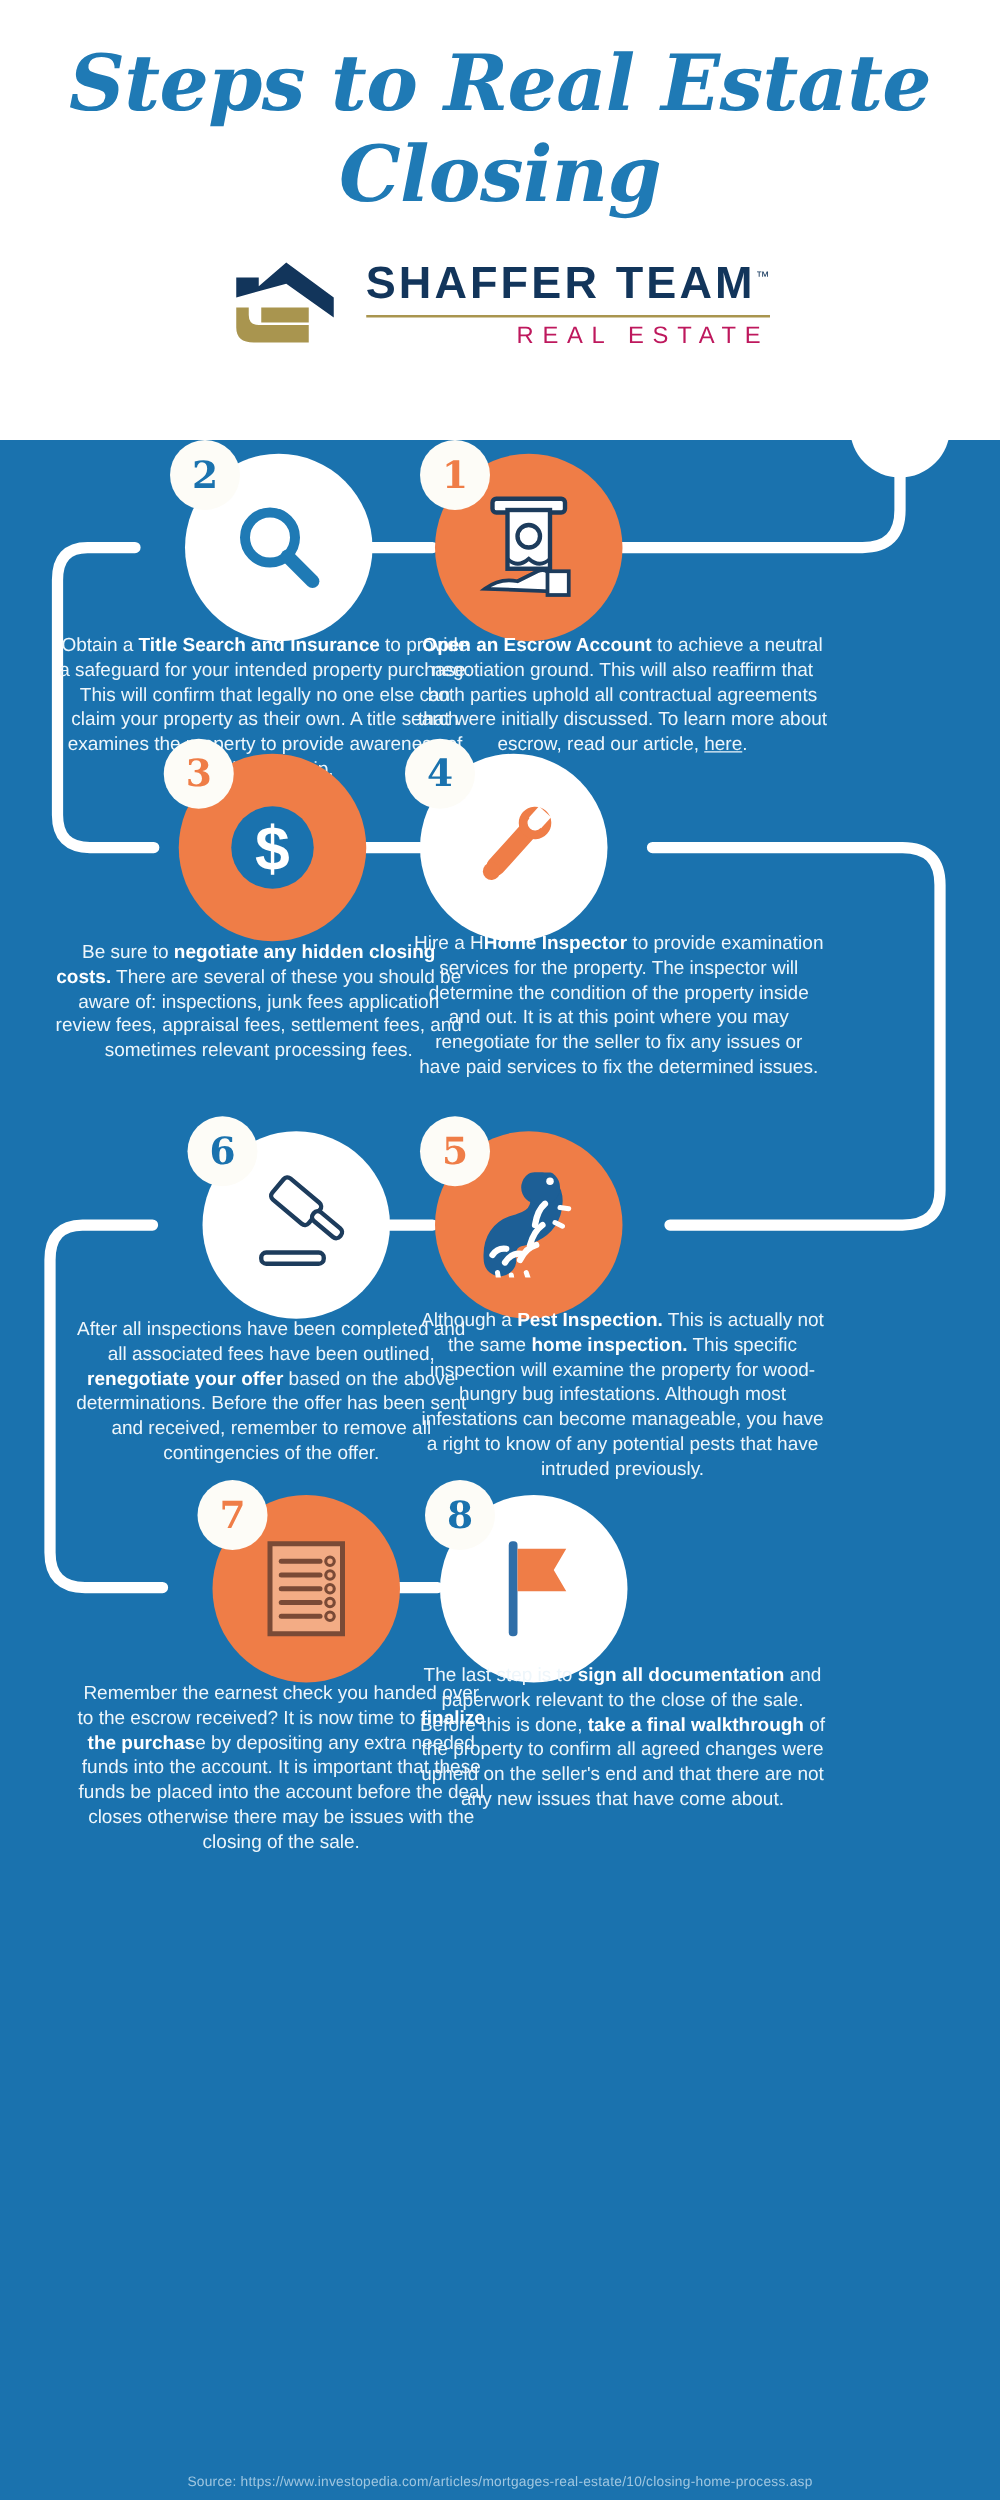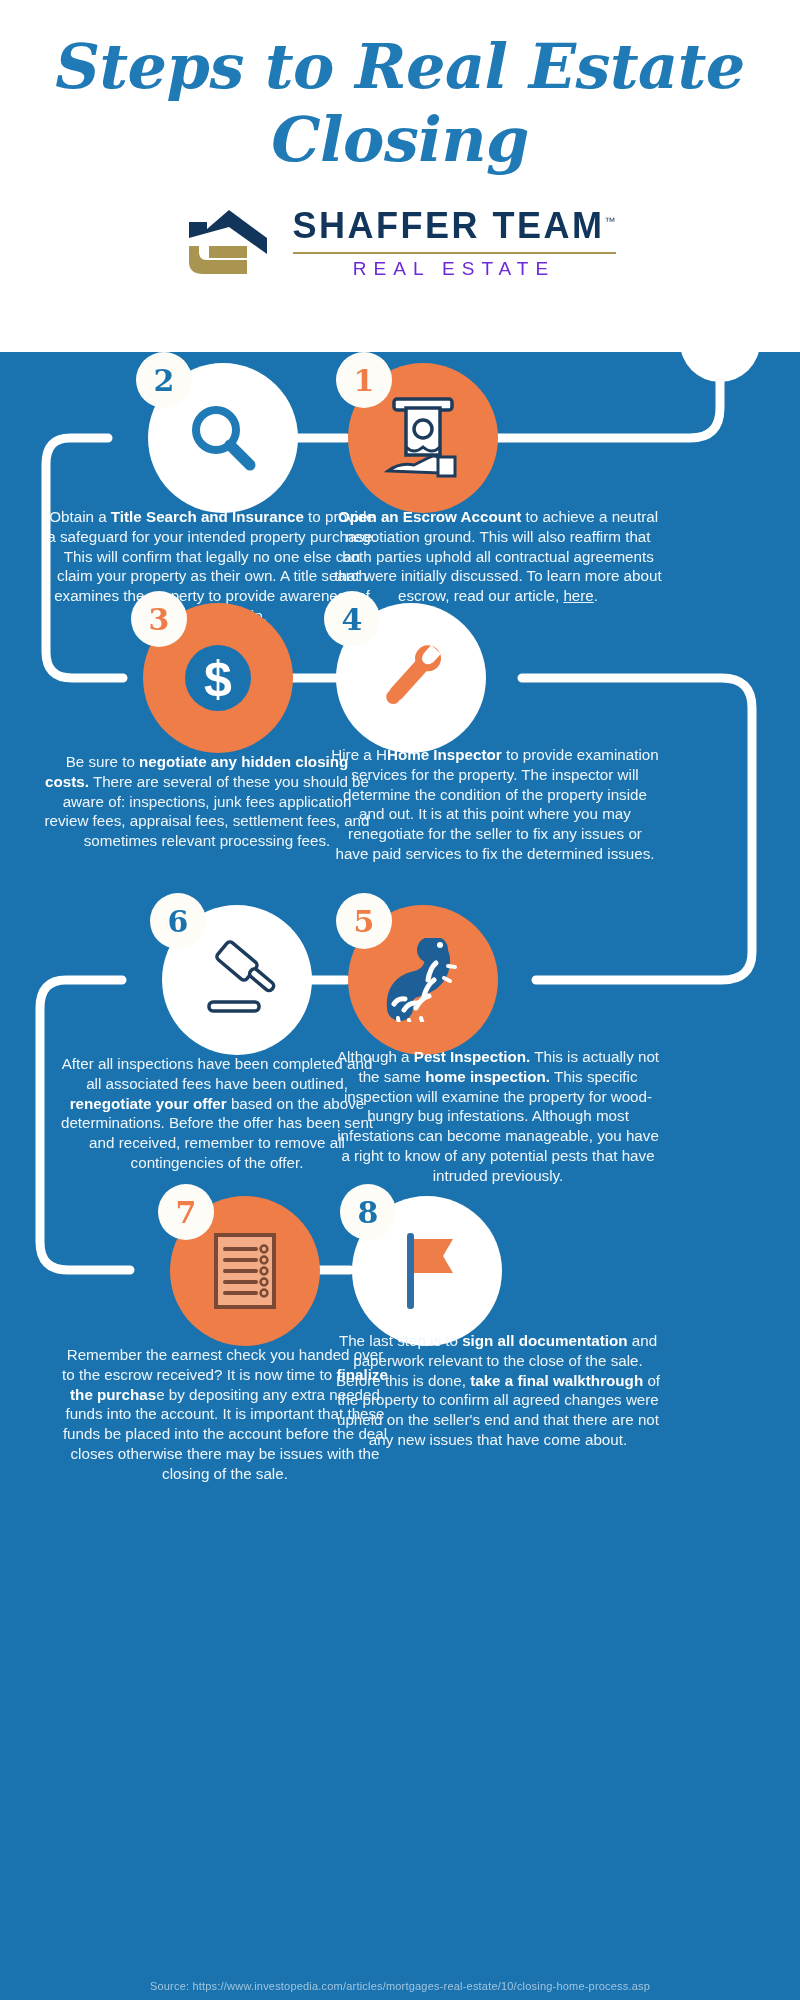--- a/index.html
+++ b/index.html
@@ -36,21 +36,21 @@
 
   
   .logo-wrap {
     margin-top: 26px;
     display: flex;
     align-items: center;
     justify-content: center;
     gap: 22px;
   }
   .logo-mark { width: 86px; height: 80px; position: relative; }
-  .logo-text { text-align: center; }
+  .logo-text { text-align: right; }
   .logo-name {
     font-family: "Liberation Sans", sans-serif;
     font-weight: bold;
     font-size: 36px;
     letter-spacing: 2.5px;
     color: #12355b;
     position: relative;
     white-space: nowrap;
   }
   .logo-tm {
@@ -61,21 +61,21 @@
   }
   .logo-rule {
     height: 2px;
     background: #a9954f;
     margin: 5px 0 4px 0;
   }
   .logo-sub {
     font-family: "Liberation Sans", sans-serif;
     font-size: 19px;
     letter-spacing: 7px;
-    color: #6d28d9;
+    color: #be185d;
     white-space: nowrap;
   }
 
   
   .board {
     position: absolute;
     top: 352px;
     left: 0;
     width: 800px;
     height: 1648px;

